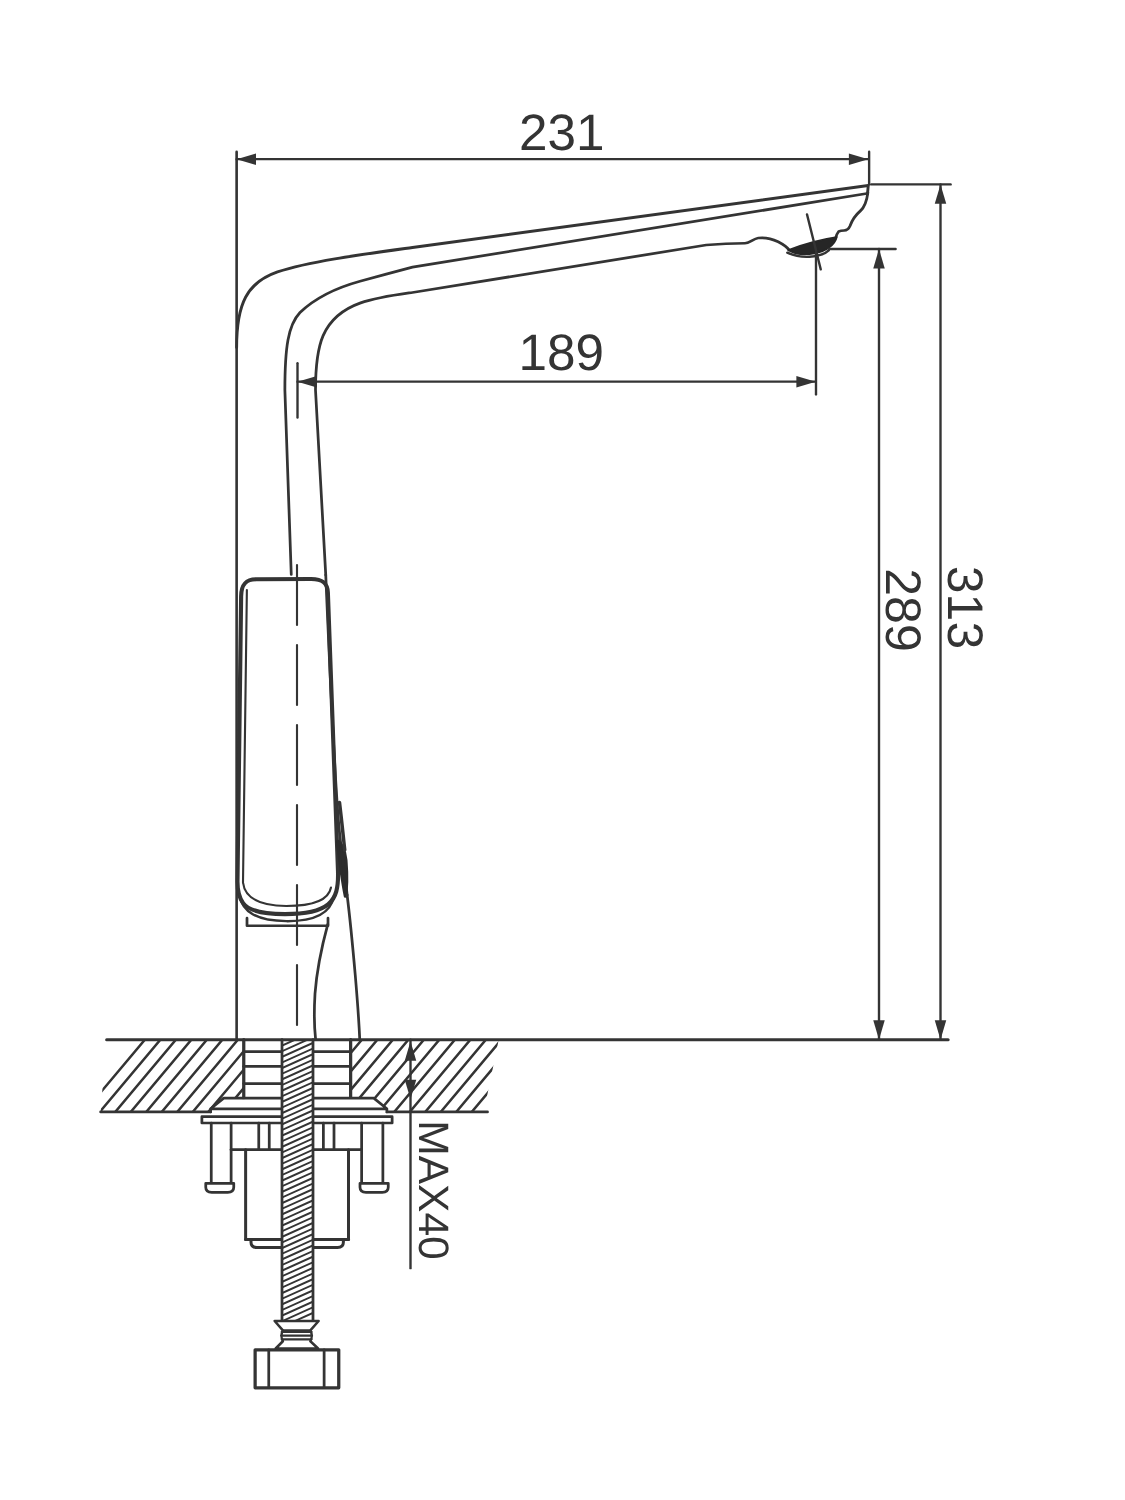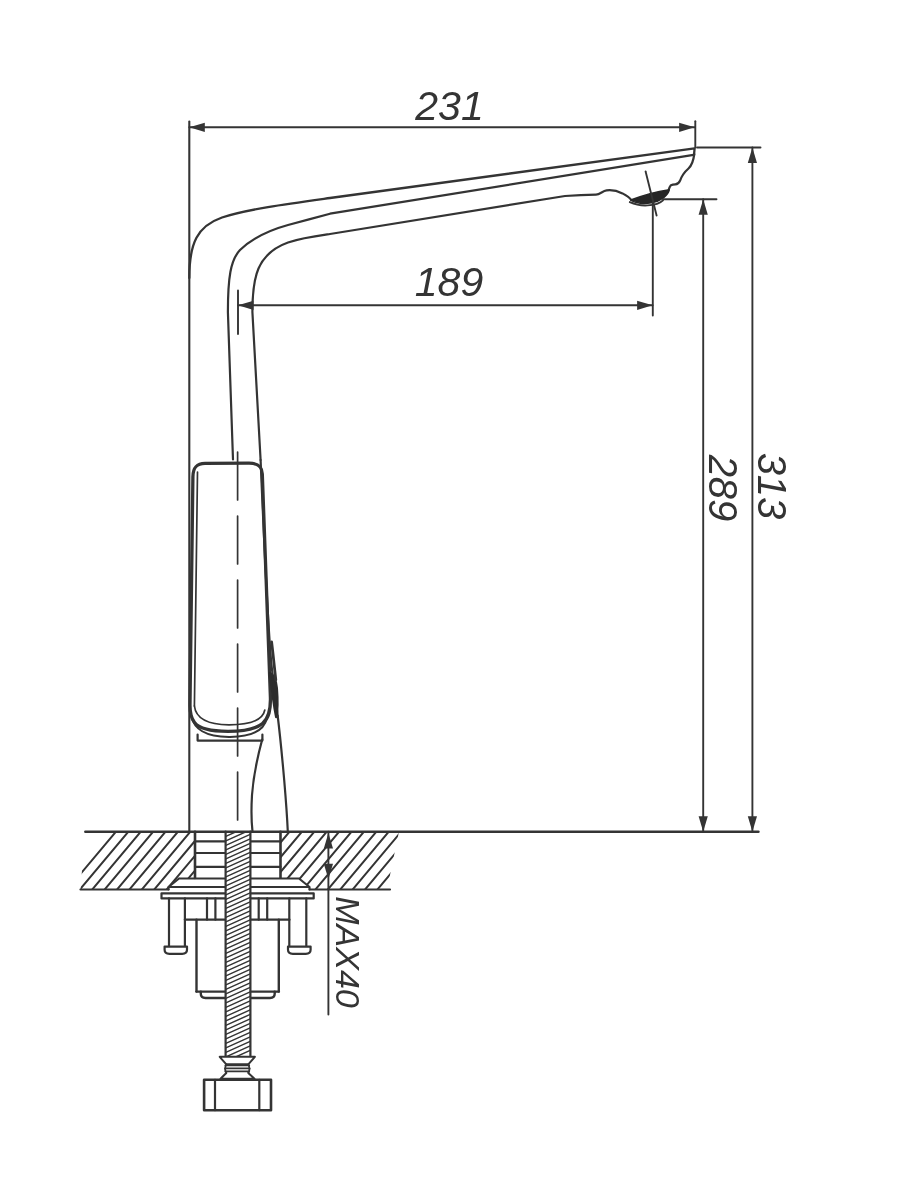--- a/index.html
+++ b/index.html
@@ -1,16 +1,16 @@
 <!DOCTYPE html>
 <html><head>
 <meta charset="utf-8">
 <style>
   html,body{margin:0;padding:0;background:#ffffff;}
-  .page{width:900px;height:1200px;position:relative;background:#ffffff;overflow:hidden;font-style:italic;}
+  .page{width:900px;height:1200px;position:relative;background:#ffffff;overflow:hidden;}
   text{font-family:"Liberation Sans",sans-serif;fill:#343434;}
 </style>
 </head>
 <body>
 <div class="page">
 <svg width="900" height="1200" viewBox="0 0 900 1200">
 <defs>
   <clipPath id="clipL">
     <polygon points="85,831.5 194.8,831.5 194.8,878.5 179,878.5 168.5,887 168.5,889.5 80.5,889.5"></polygon>
   </clipPath>

